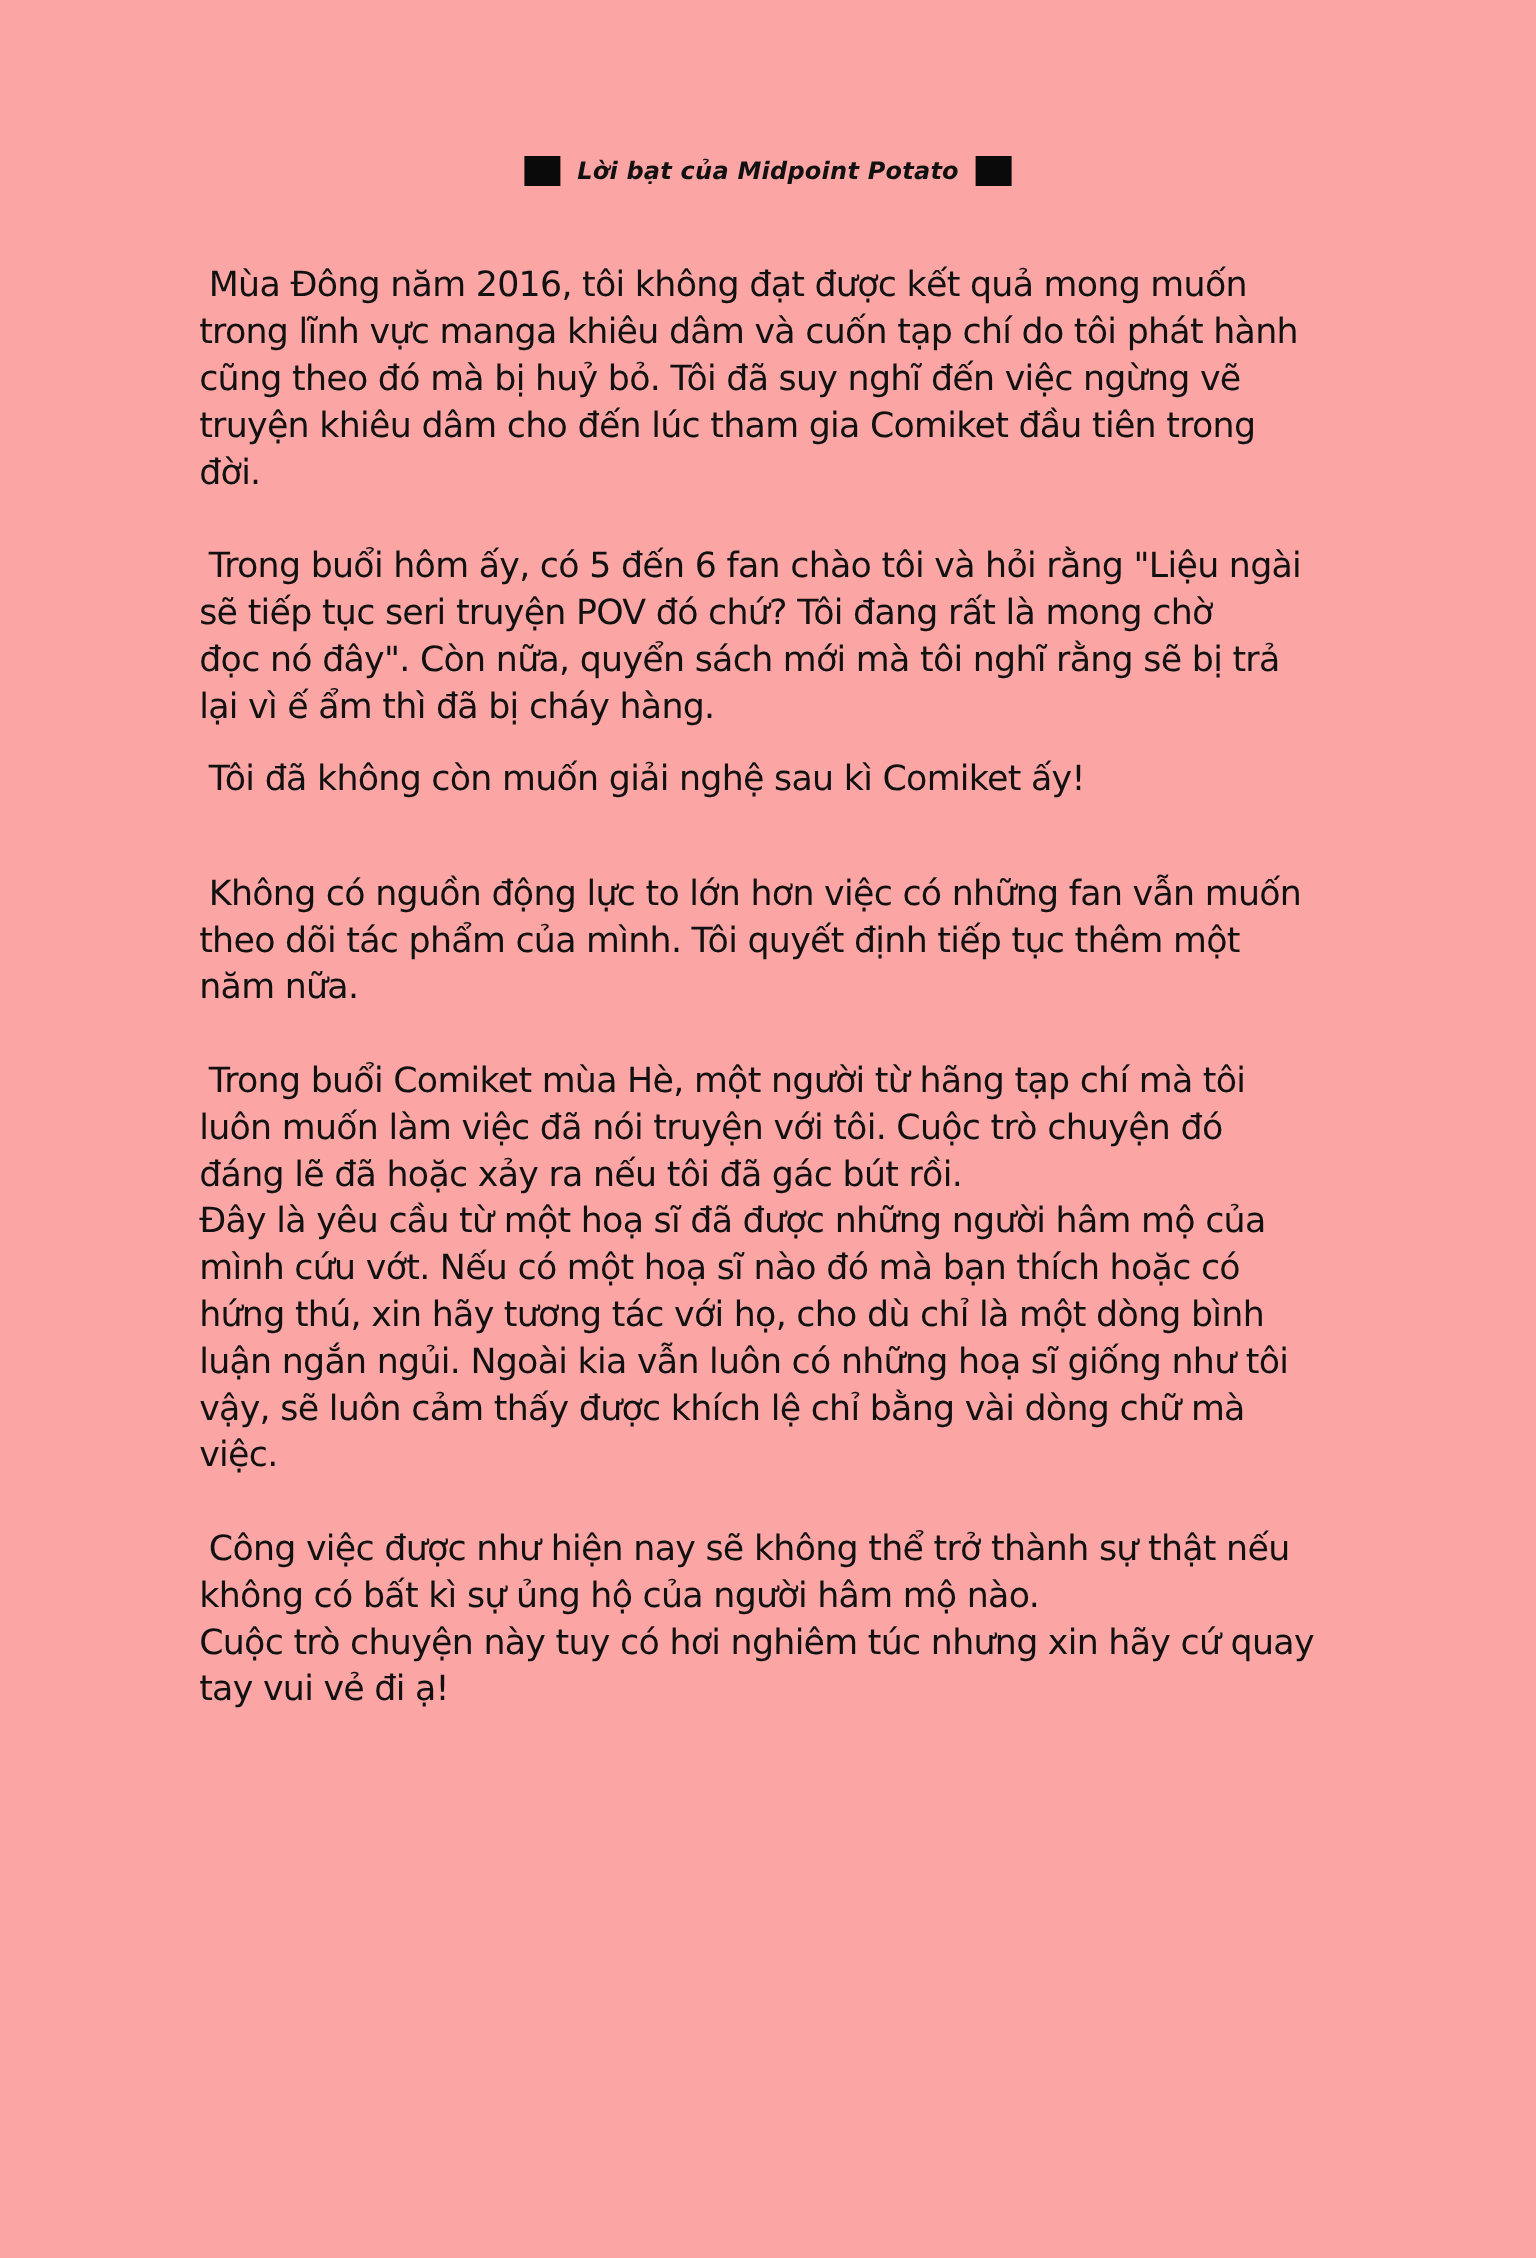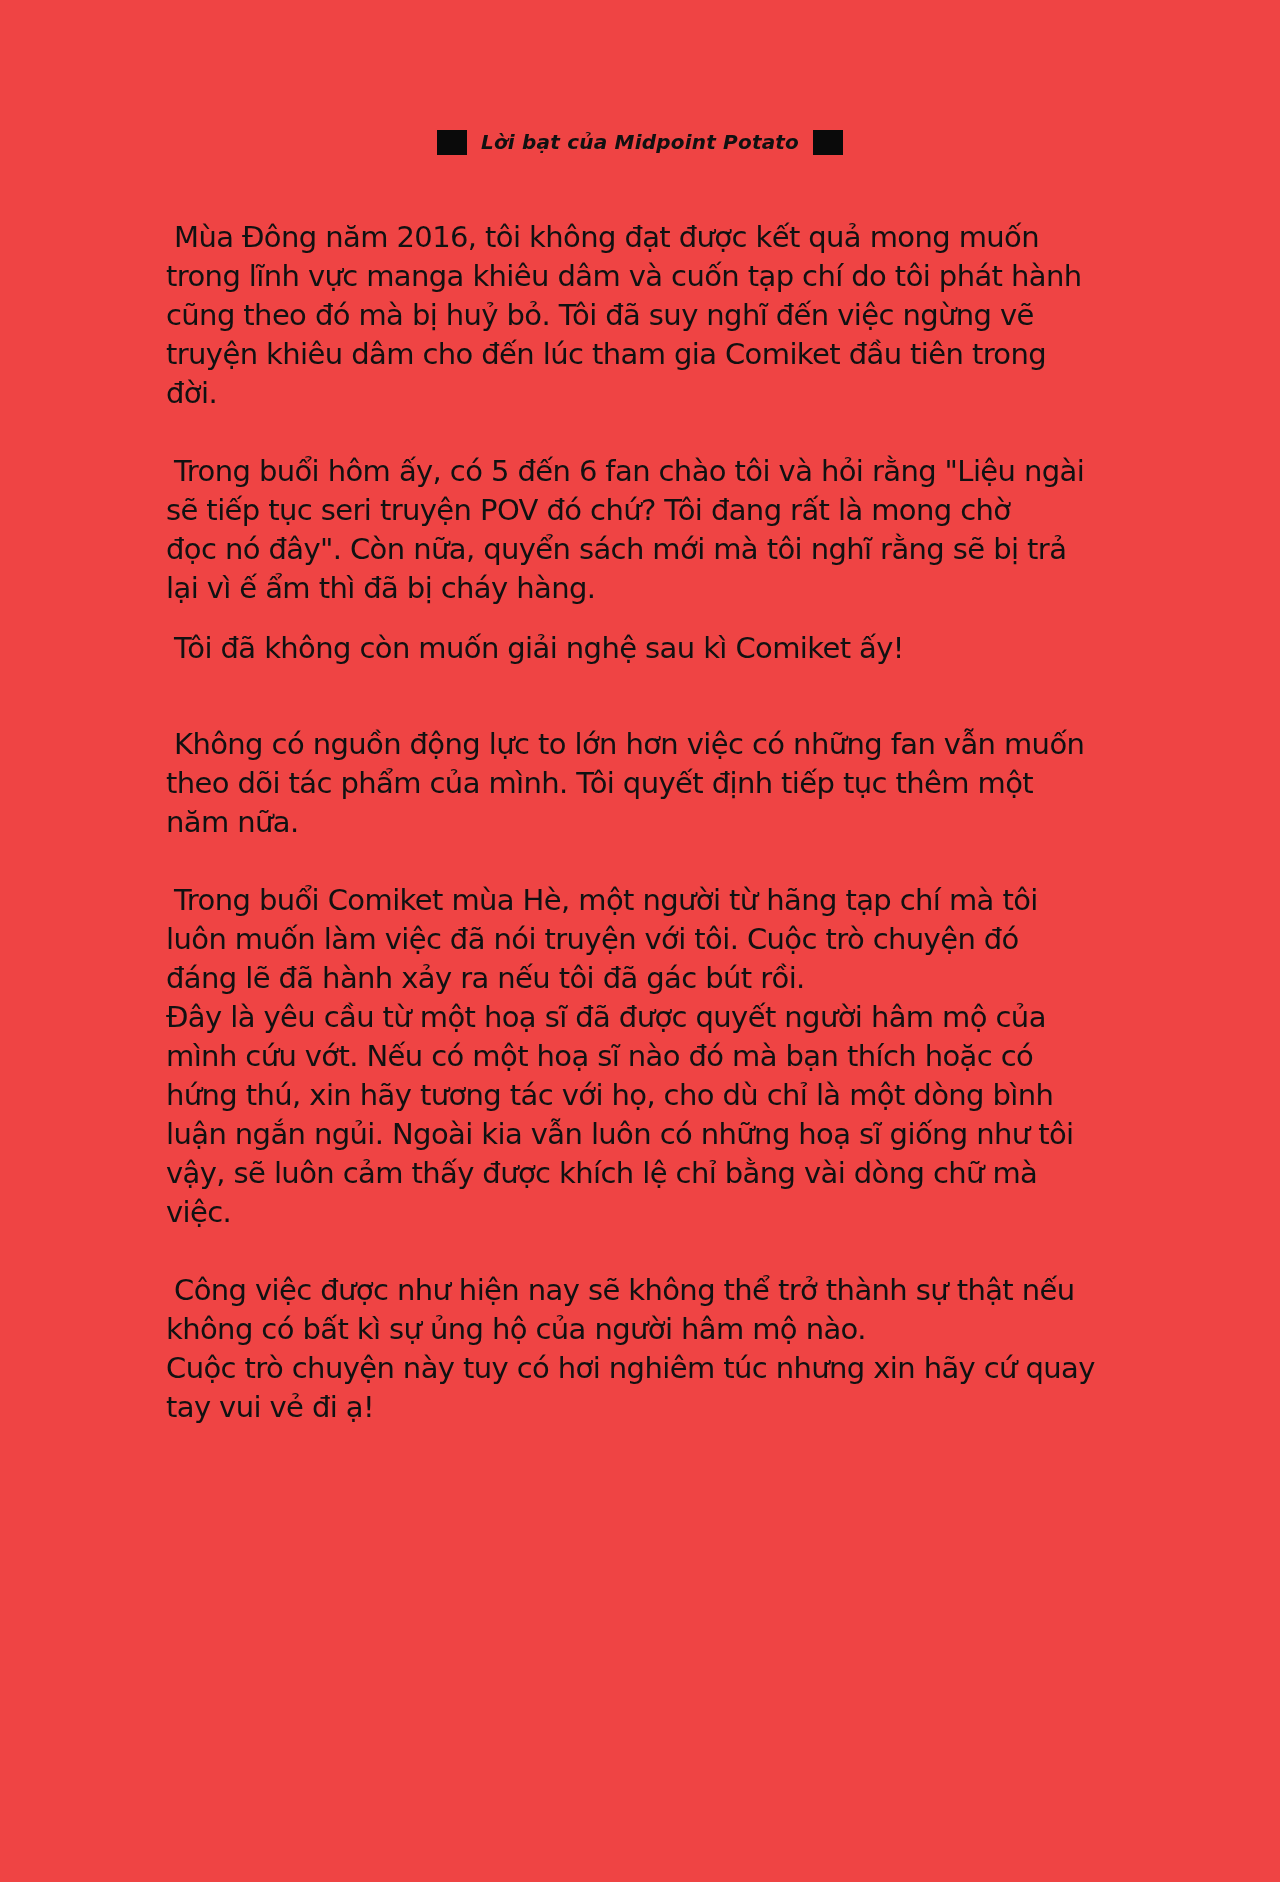--- a/index.html
+++ b/index.html
@@ -1,18 +1,18 @@
 <!DOCTYPE html>
 <html><head>
 <meta charset="utf-8">
 <style>
   html, body { margin: 0; padding: 0; background: #ffffff; }
   body { width: 1280px; height: 1882px; position: relative; overflow: hidden;
          font-family: "DejaVu Sans", sans-serif; color: #111111; }
-  .page { position: absolute; left: 0; top: 0; width: 1280px; height: 1882px; background: #ef4444; }
+  .page { position: absolute; left: 0; top: 0; width: 1280px; height: 1882px; background: #fca5a5; }
   .title-bar { position: absolute; top: 128px; left: 0; width: 1280px; height: 28px;
                display: flex; justify-content: center; align-items: center; gap: 14px; }
   .title-block { width: 30px; height: 25px; background: #0a0a0a; }
   .title-text { font-family: "DejaVu Sans", sans-serif; font-style: italic; font-weight: bold;
                 font-size: 20px; letter-spacing: 0.2px; color: #111; }
   .body-text { position: absolute; left: 166px; top: 218px; width: 980px; }
   .line { position: absolute; left: 0; white-space: nowrap; font-size: 29px;
           line-height: 38px; font-family: "DejaVu Sans", sans-serif; color: #111;
           letter-spacing: -0.6px; transform-origin: left center; }
   .indent { padding-left: 8px; }
@@ -41,22 +41,22 @@
     <div class="line" style="top:351px">lại vì ế ẩm thì đã bị cháy hàng.</div>
 
     <div class="line indent" style="top:411px">Tôi đã không còn muốn giải nghệ sau kì Comiket ấy!</div>
 
     <div class="line indent" style="top:507px">Không có nguồn động lực to lớn hơn việc có những fan vẫn muốn</div>
     <div class="line" style="top:546px">theo dõi tác phẩm của mình. Tôi quyết định tiếp tục thêm một</div>
     <div class="line" style="top:585px">năm nữa.</div>
 
     <div class="line indent" style="top:663px">Trong buổi Comiket mùa Hè, một người từ hãng tạp chí mà tôi</div>
     <div class="line" style="top:702px">luôn muốn làm việc đã nói truyện với tôi. Cuộc trò chuyện đó</div>
-    <div class="line" style="top:741px">đáng lẽ đã hành xảy ra nếu tôi đã gác bút rồi.</div>
-    <div class="line" style="top:780px">Đây là yêu cầu từ một hoạ sĩ đã được quyết người hâm mộ của</div>
+    <div class="line" style="top:741px">đáng lẽ đã hoặc xảy ra nếu tôi đã gác bút rồi.</div>
+    <div class="line" style="top:780px">Đây là yêu cầu từ một hoạ sĩ đã được những người hâm mộ của</div>
     <div class="line" style="top:819px">mình cứu vớt. Nếu có một hoạ sĩ nào đó mà bạn thích hoặc có</div>
     <div class="line" style="top:858px">hứng thú, xin hãy tương tác với họ, cho dù chỉ là một dòng bình</div>
     <div class="line" style="top:897px">luận ngắn ngủi. Ngoài kia vẫn luôn có những hoạ sĩ giống như tôi</div>
     <div class="line" style="top:936px">vậy, sẽ luôn cảm thấy được khích lệ chỉ bằng vài dòng chữ mà</div>
     <div class="line" style="top:975px">việc.</div>
 
     <div class="line indent" style="top:1053px">Công việc được như hiện nay sẽ không thể trở thành sự thật nếu</div>
     <div class="line" style="top:1092px">không có bất kì sự ủng hộ của người hâm mộ nào.</div>
     <div class="line" style="top:1131px">Cuộc trò chuyện này tuy có hơi nghiêm túc nhưng xin hãy cứ quay</div>
     <div class="line" style="top:1170px">tay vui vẻ đi ạ!</div>

